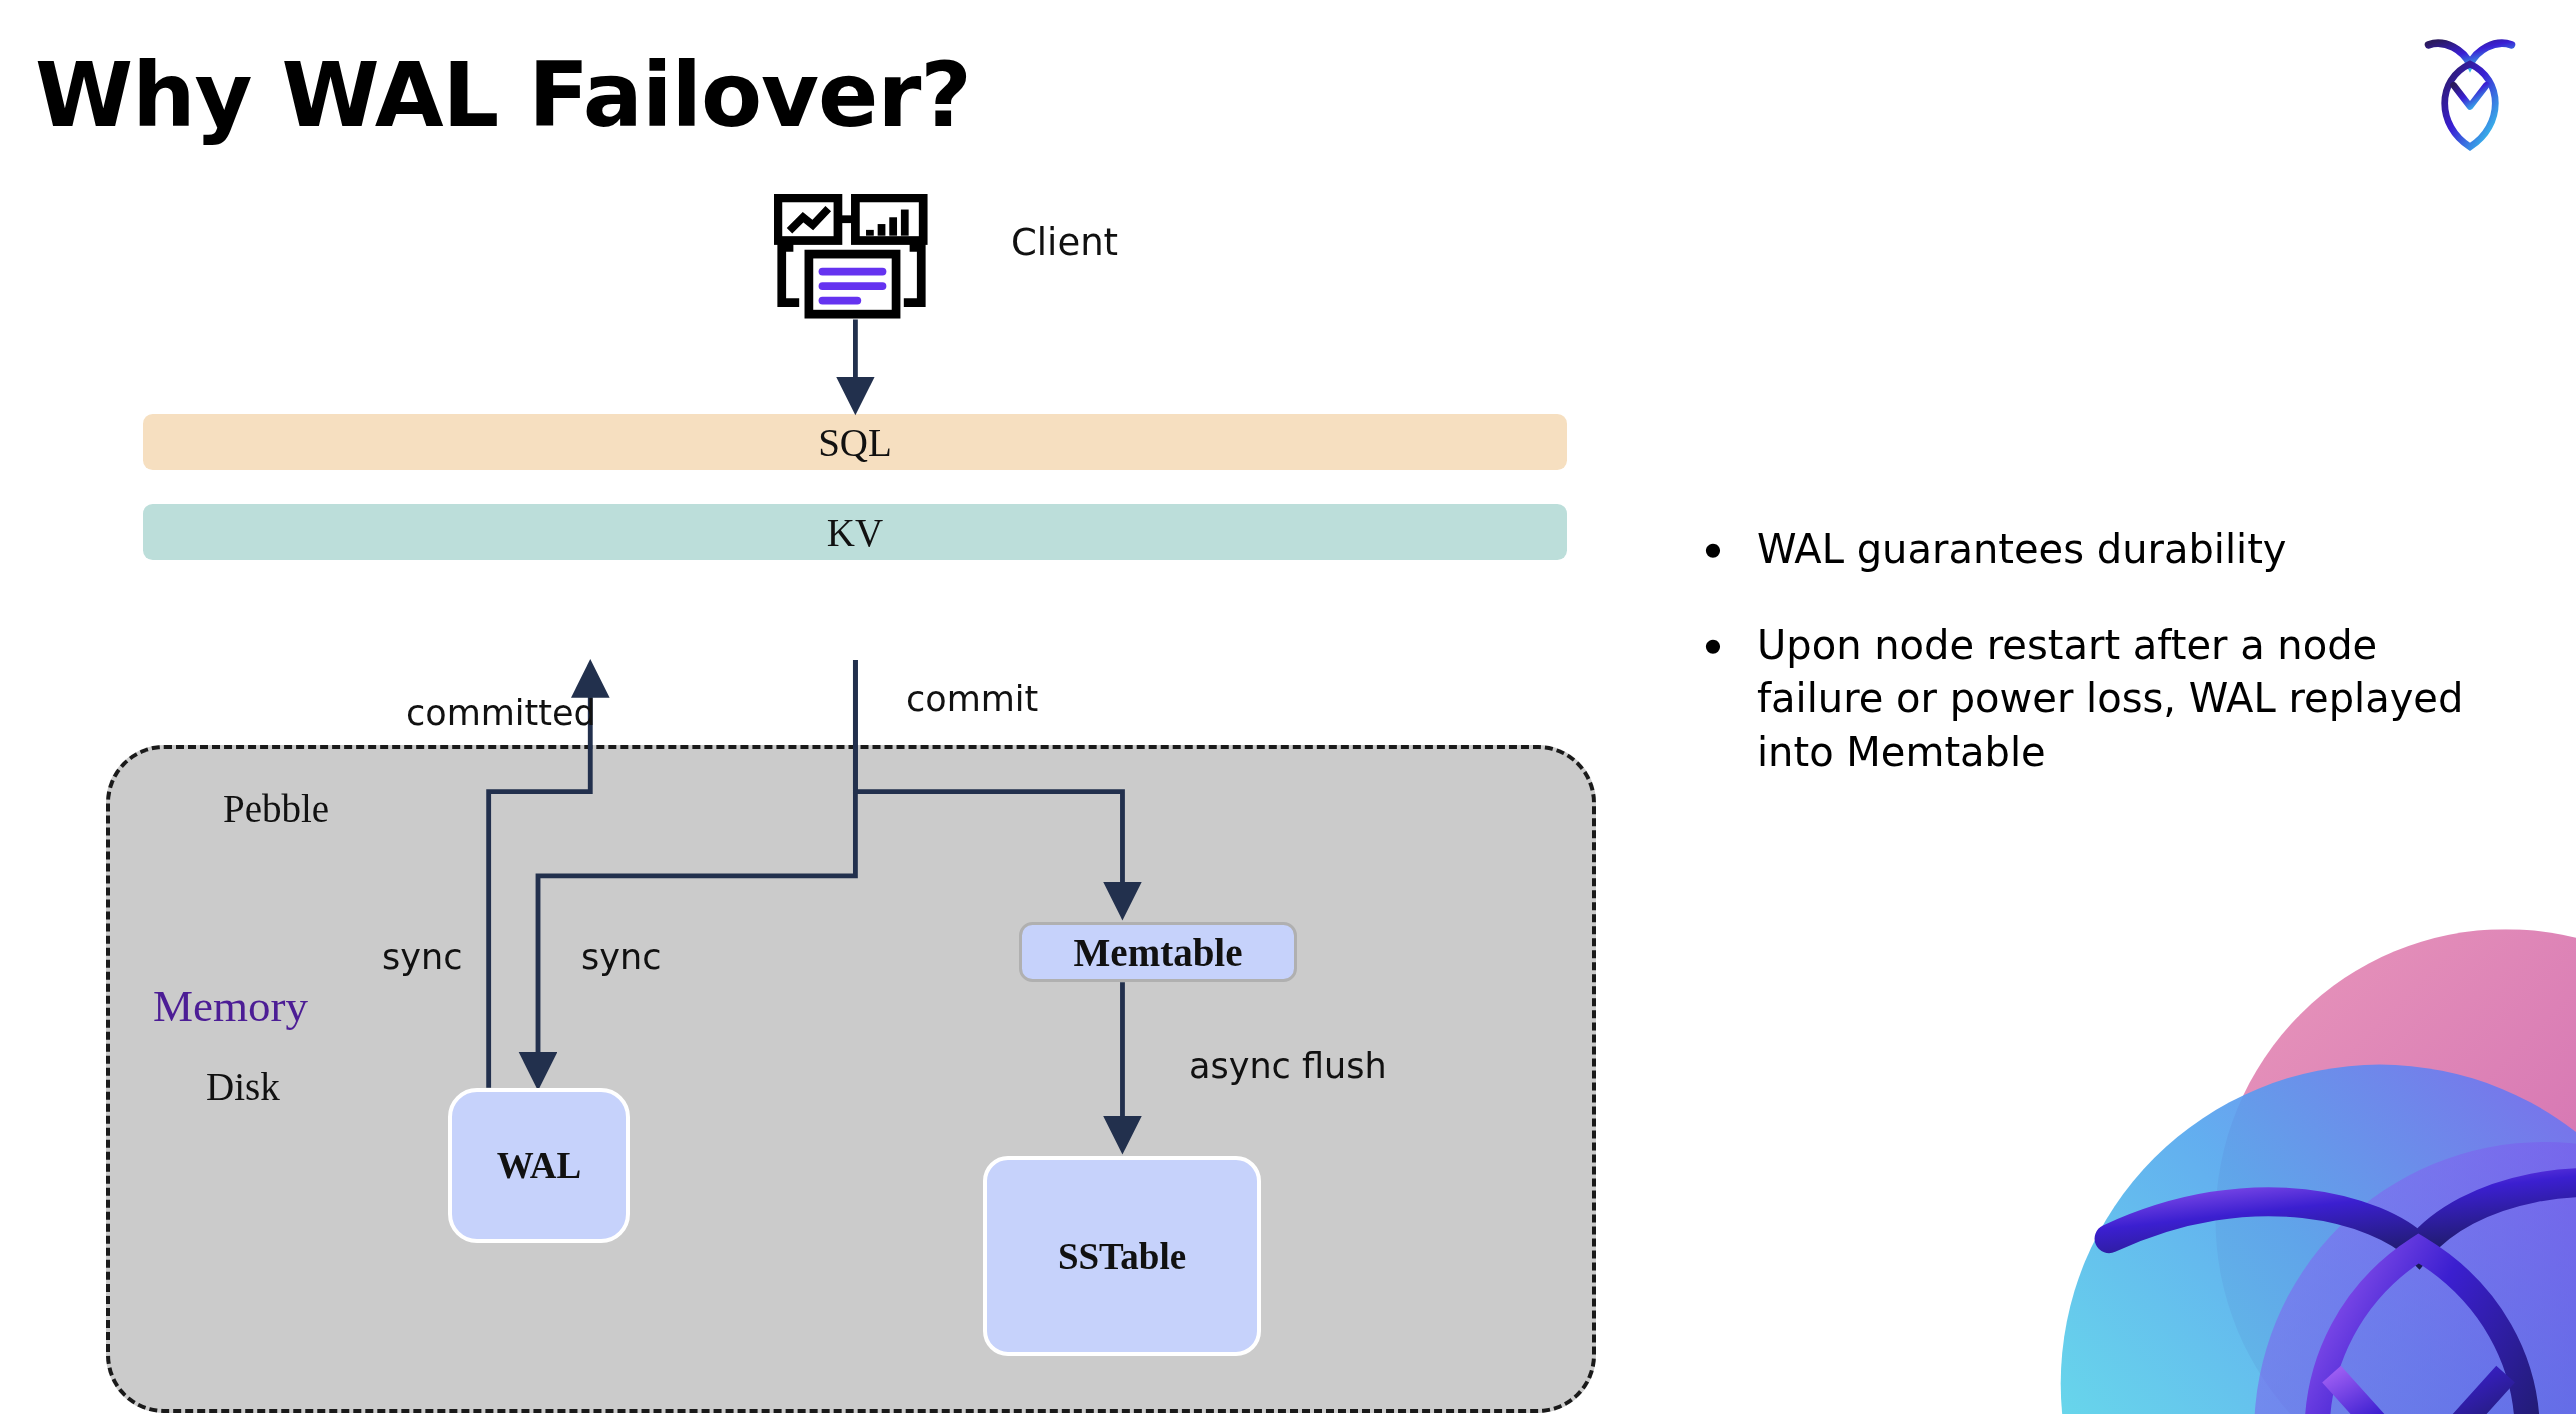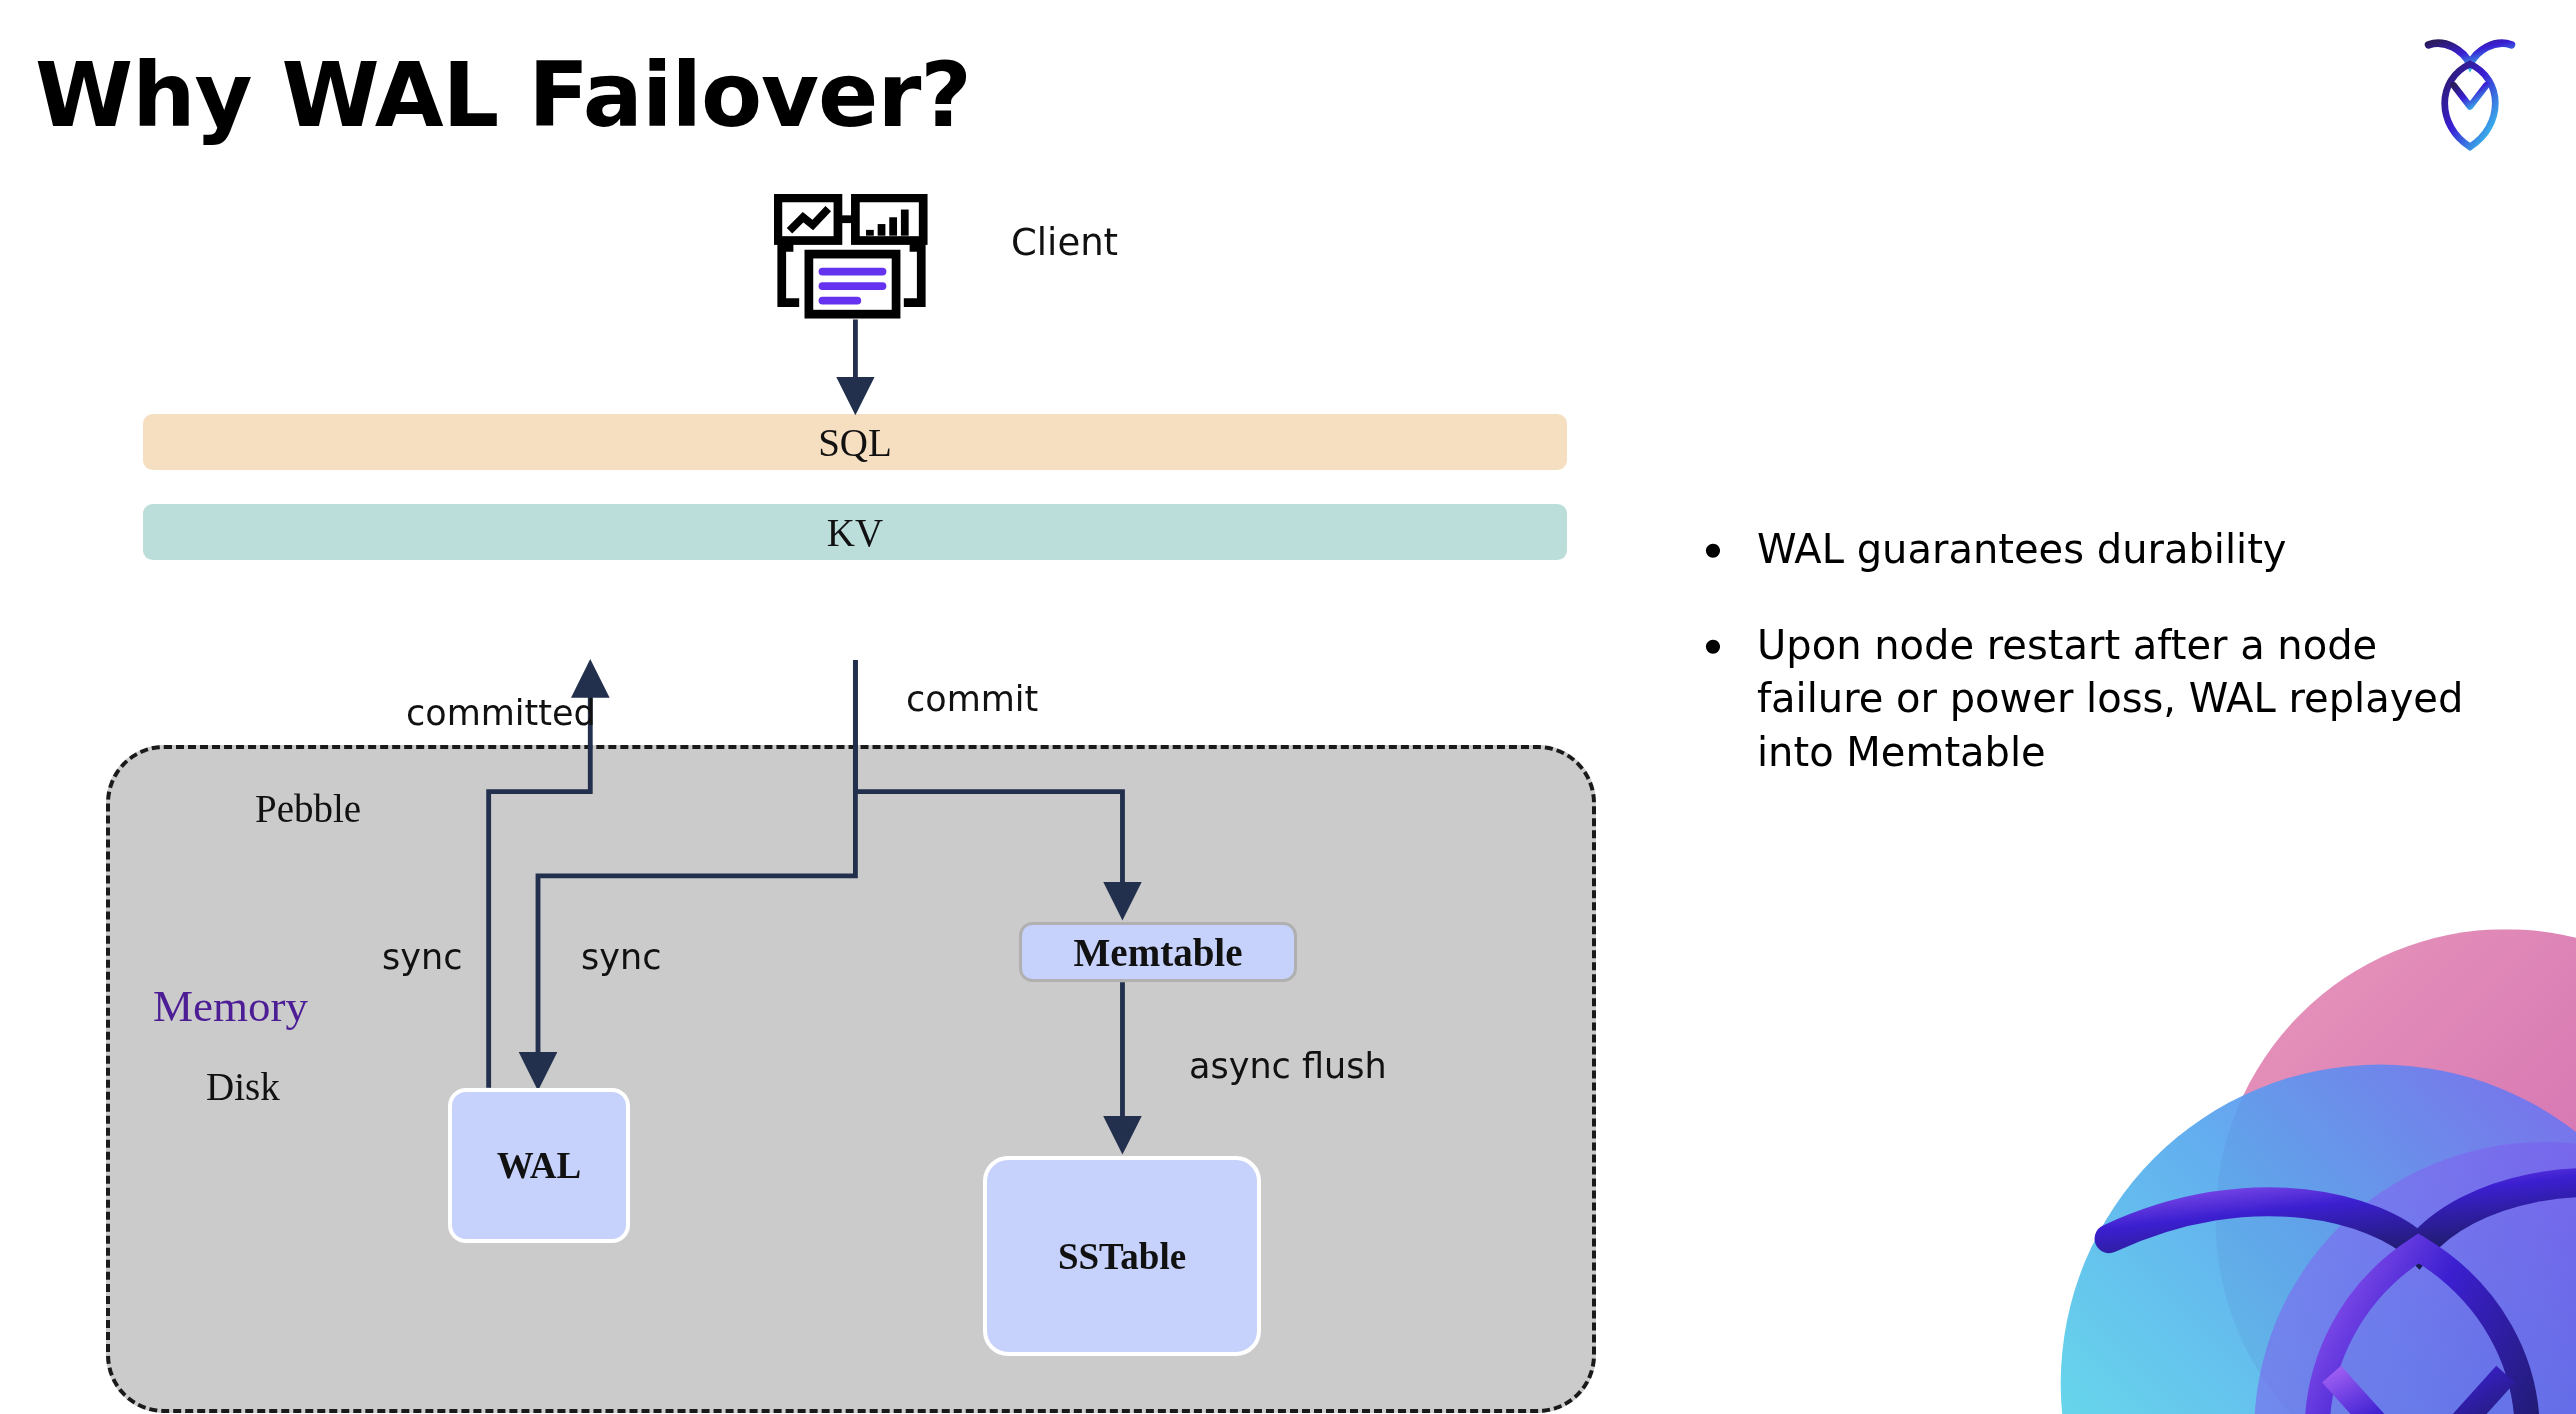--- a/index.html
+++ b/index.html
@@ -36,34 +36,34 @@
   #bar-kv{top:504px;height:56px;background:#bcdeda;}
   #bar-storage{top:594px;height:66px;background:#d7d1e5;}
 
   
   #pebble-container{
     position:absolute;left:106px;top:745px;width:1490px;height:668px;
     background:#cbcbcb;border:4.8px dashed #1a1a1a;
     border-radius:58px;box-sizing:border-box;
   }
   #pebble-label{position:absolute;left:223px;top:786px;
-    font-family:"Liberation Serif",serif;font-size:39px;color:#111;margin-left:32px;}
+    font-family:"Liberation Serif",serif;font-size:39px;color:#111;}
   #memory-label{position:absolute;left:153px;top:980px;
     font-family:"Liberation Serif",serif;font-size:45px;color:#4c1d95;}
   #disk-label{position:absolute;left:206px;top:1064px;
     font-family:"Liberation Serif",serif;font-size:39px;color:#111;}
 
   
   .node{position:absolute;background:#c6d2fb;
         display:flex;align-items:center;justify-content:center;
         font-family:"Liberation Serif",serif;font-weight:bold;color:#111;}
   #node-memtable{left:983px;top:922px;width:278px;height:60px;
     border:3.9px solid #b0b0b0;border-radius:13.5px;font-size:39px;box-sizing:border-box;margin-left:36px;}
   #node-wal{left:448px;top:1088px;width:182px;height:155px;
-    border:4.8px solid #ffffff;border-radius:18px;font-size:37px;box-sizing:border-box;}
+    border:4.8px solid #ffffff;border-radius:29px;font-size:37px;box-sizing:border-box;}
   #node-sstable{left:983px;top:1156px;width:278px;height:200px;
     border:4.8px solid #ffffff;border-radius:25px;font-size:37px;box-sizing:border-box;}
 
   
   .edge-label{position:absolute;font-family:"DejaVu Sans",sans-serif;
     font-size:35px;color:#111;white-space:nowrap;}
   #lbl-committed{left:406px;top:693px;}
   #lbl-commit{left:906px;top:679px;}
   #lbl-sync-1{left:382px;top:937px;}
   #lbl-sync-2{left:581px;top:937px;}

